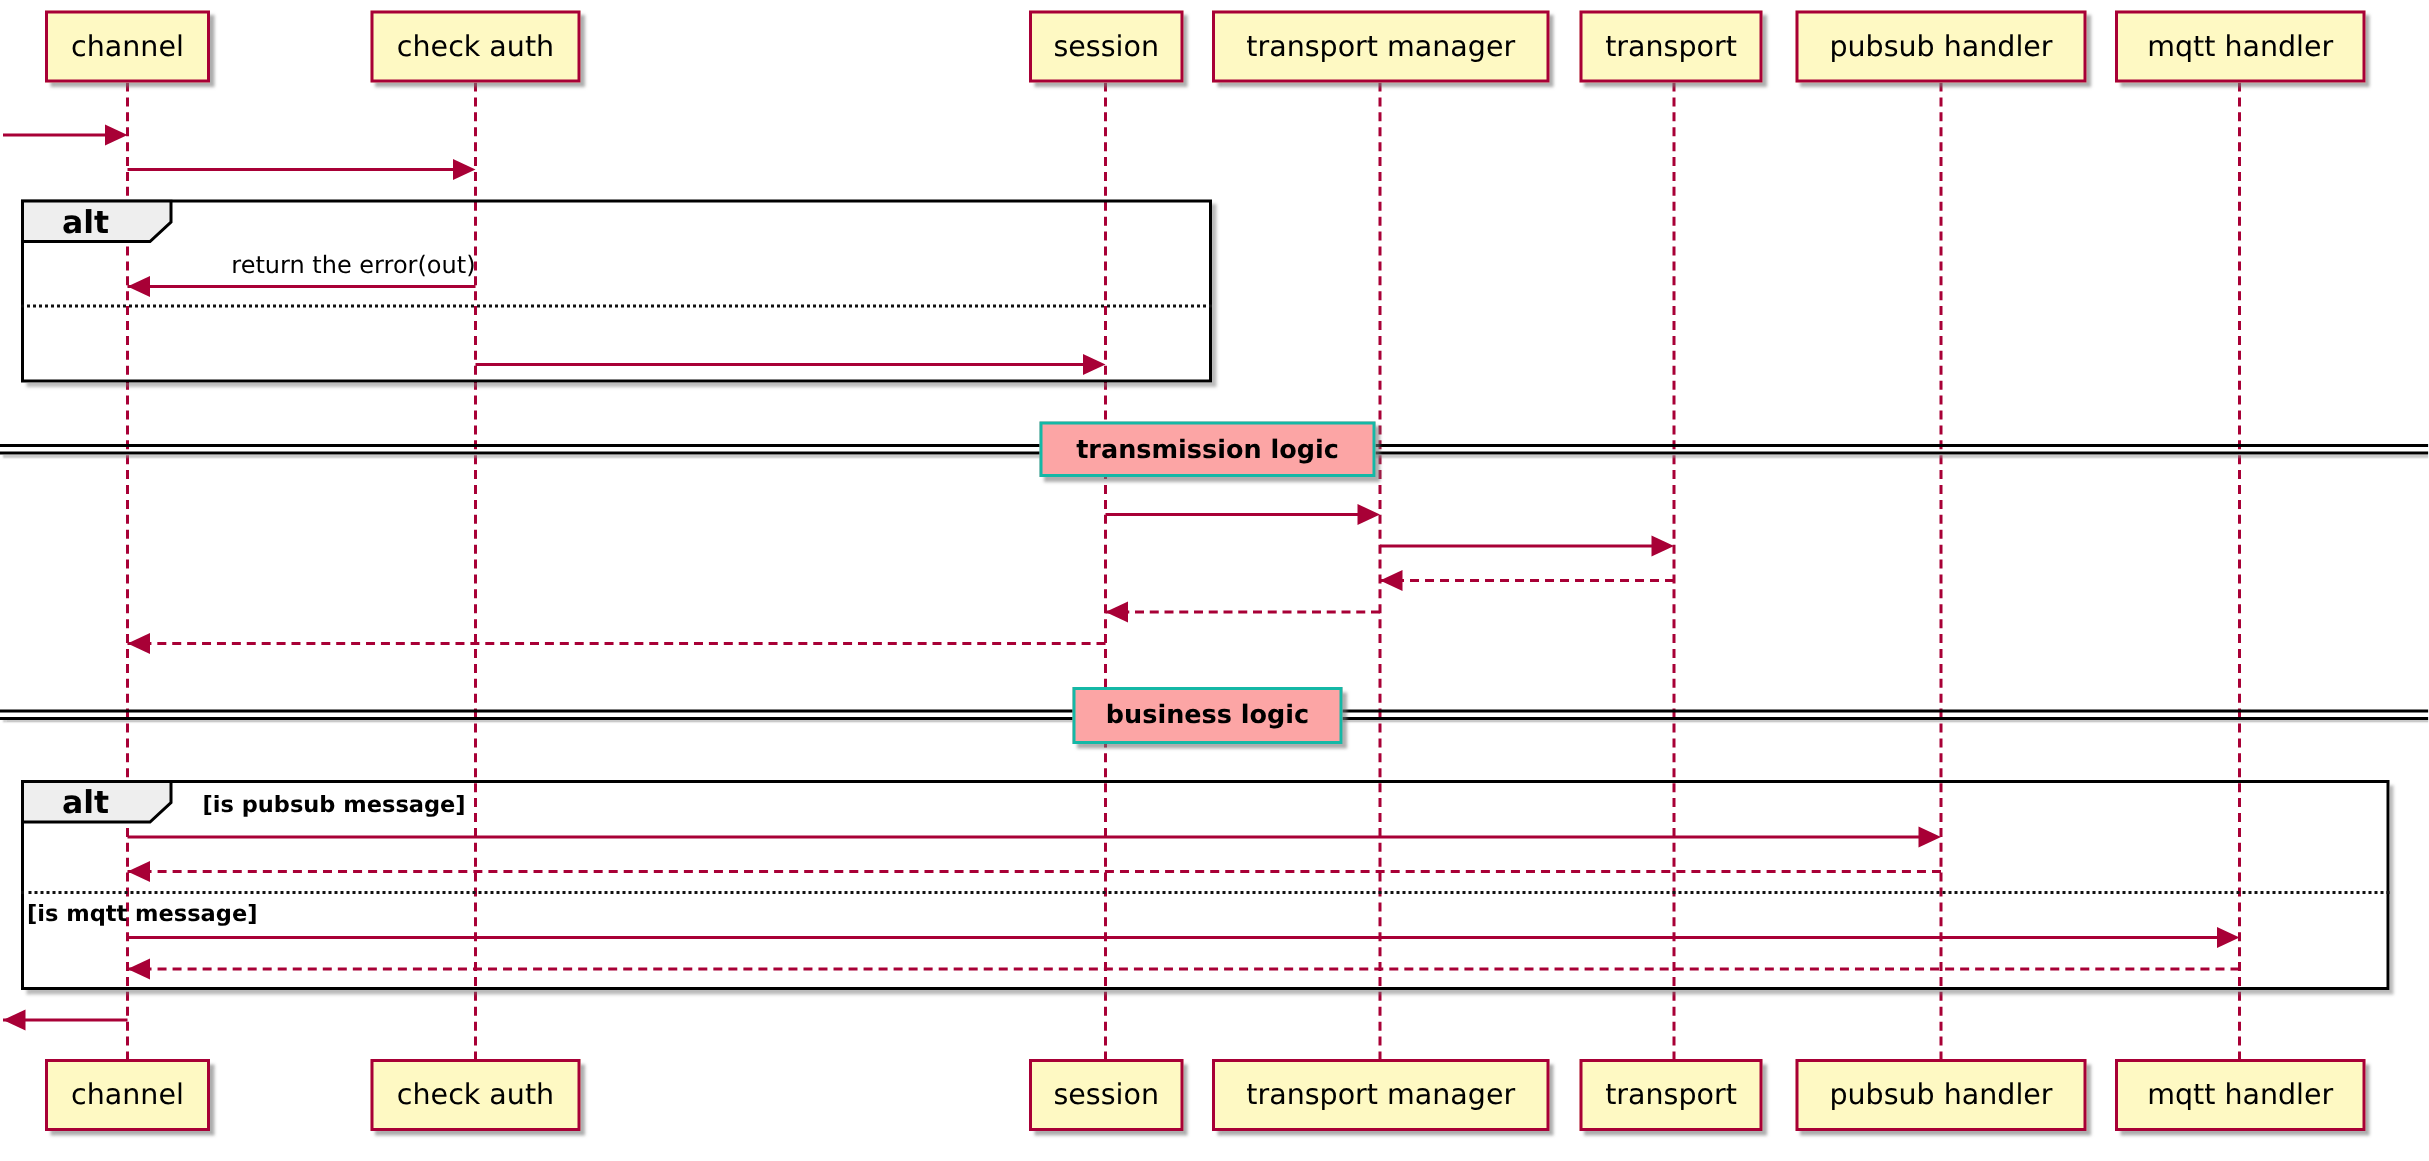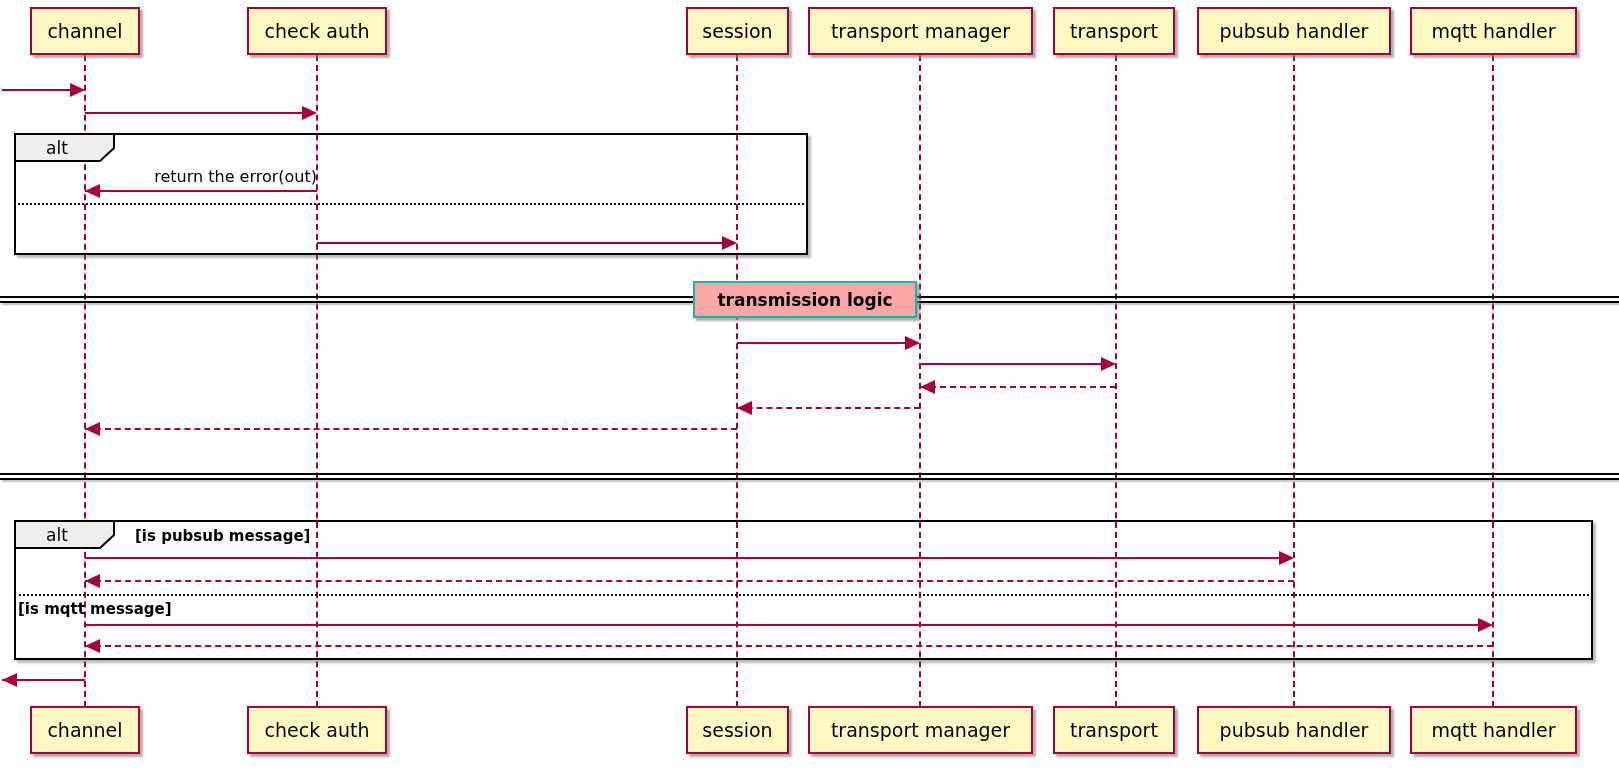--- a/index.html
+++ b/index.html
@@ -17,21 +17,21 @@
   .sep-lines{position:absolute;left:0;width:1619px;height:7px;box-sizing:border-box;
     border-top:2px solid #000;border-bottom:2px solid #000;z-index:2;
     box-shadow:2px 2px 1px rgba(150,150,150,0.5);}
   .sep-box{position:absolute;background:#fca5a5;border:2px solid #14b8a6;box-sizing:border-box;
     box-shadow:3px 3px 2px rgba(120,120,120,0.6);
     display:flex;align-items:center;justify-content:center;
     font-weight:bold;font-size:17px;z-index:3;white-space:nowrap;}
   .frame{position:absolute;border:2px solid #000;box-sizing:border-box;
     box-shadow:3px 3px 2px rgba(120,120,120,0.5);background:transparent;z-index:2;}
   .frame-tab{position:absolute;z-index:3;}
-  .frame-tab-label{position:absolute;z-index:4;font-weight:normal;font-size:17px;
+  .frame-tab-label{position:absolute;z-index:4;font-weight:bold;font-size:21px;
     display:flex;align-items:center;justify-content:center;white-space:nowrap;}
   .frame-cond{position:absolute;z-index:4;font-weight:bold;font-size:15px;
     display:flex;align-items:center;white-space:nowrap;}
   .frame-divider{position:absolute;height:0;border-top:2px dotted #111;z-index:2;}
   .msg-line{position:absolute;height:0;z-index:4;}
   .msg-line.solid{border-top:2px solid #A80036;}
   .msg-line.dashed{border-top:2px dashed #A80036;}
   .msg-head{position:absolute;width:0;height:0;z-index:4;}
   .msg-head.right{border-top:7px solid transparent;border-bottom:7px solid transparent;border-left:15px solid #A80036;}
   .msg-head.left{border-top:7px solid transparent;border-bottom:7px solid transparent;border-right:15px solid #A80036;}
@@ -58,20 +58,21 @@
     <div class="pbox" style="left: 808px; top: 706px; width: 225px; height: 48px;">transport manager</div>
     <div class="pbox" style="left: 1053px; top: 7px; width: 122px; height: 48px;">transport</div>
     <div class="pbox" style="left: 1053px; top: 706px; width: 122px; height: 48px;">transport</div>
     <div class="pbox" style="left: 1197px; top: 7px; width: 194px; height: 48px;">pubsub handler</div>
     <div class="pbox" style="left: 1197px; top: 706px; width: 194px; height: 48px;">pubsub handler</div>
     <div class="pbox" style="left: 1410px; top: 7px; width: 167px; height: 48px;">mqtt handler</div>
     <div class="pbox" style="left: 1410px; top: 706px; width: 167px; height: 48px;">mqtt handler</div>
     <div class="sep-lines" style="top: 296px;"></div>
     <div class="sep-box" style="left: 693px; top: 281px; width: 224px; height: 37px;">transmission logic</div>
     <div class="sep-lines" style="top: 473px;"></div>
+    <div class="sep-box" style="left: 715px; top: 458px; width: 180px; height: 38px;">business logic</div>
     <div class="frame" style="left: 14px; top: 133px; width: 794px; height: 122px;"></div>
     <div class="frame-tab" style="left: 14px; top: 133px;"><svg width="104" height="32" xmlns="http://www.w3.org/2000/svg">
         <path d="M1,1 H100 V15 L86,28 H1 Z" fill="#EEEEEE" stroke="#000000" stroke-width="2"></path>
       </svg></div>
     <div class="frame-tab-label" style="left: 14px; top: 134px; width: 86px; height: 28px;">alt</div>
     <div class="frame-divider" style="left: 14px; top: 203px; width: 794px;"></div>
     <div class="frame" style="left: 14px; top: 520px; width: 1579px; height: 140px;"></div>
     <div class="frame-tab" style="left: 14px; top: 520px;"><svg width="104" height="32" xmlns="http://www.w3.org/2000/svg">
         <path d="M1,1 H100 V15 L86,28 H1 Z" fill="#EEEEEE" stroke="#000000" stroke-width="2"></path>
       </svg></div>

